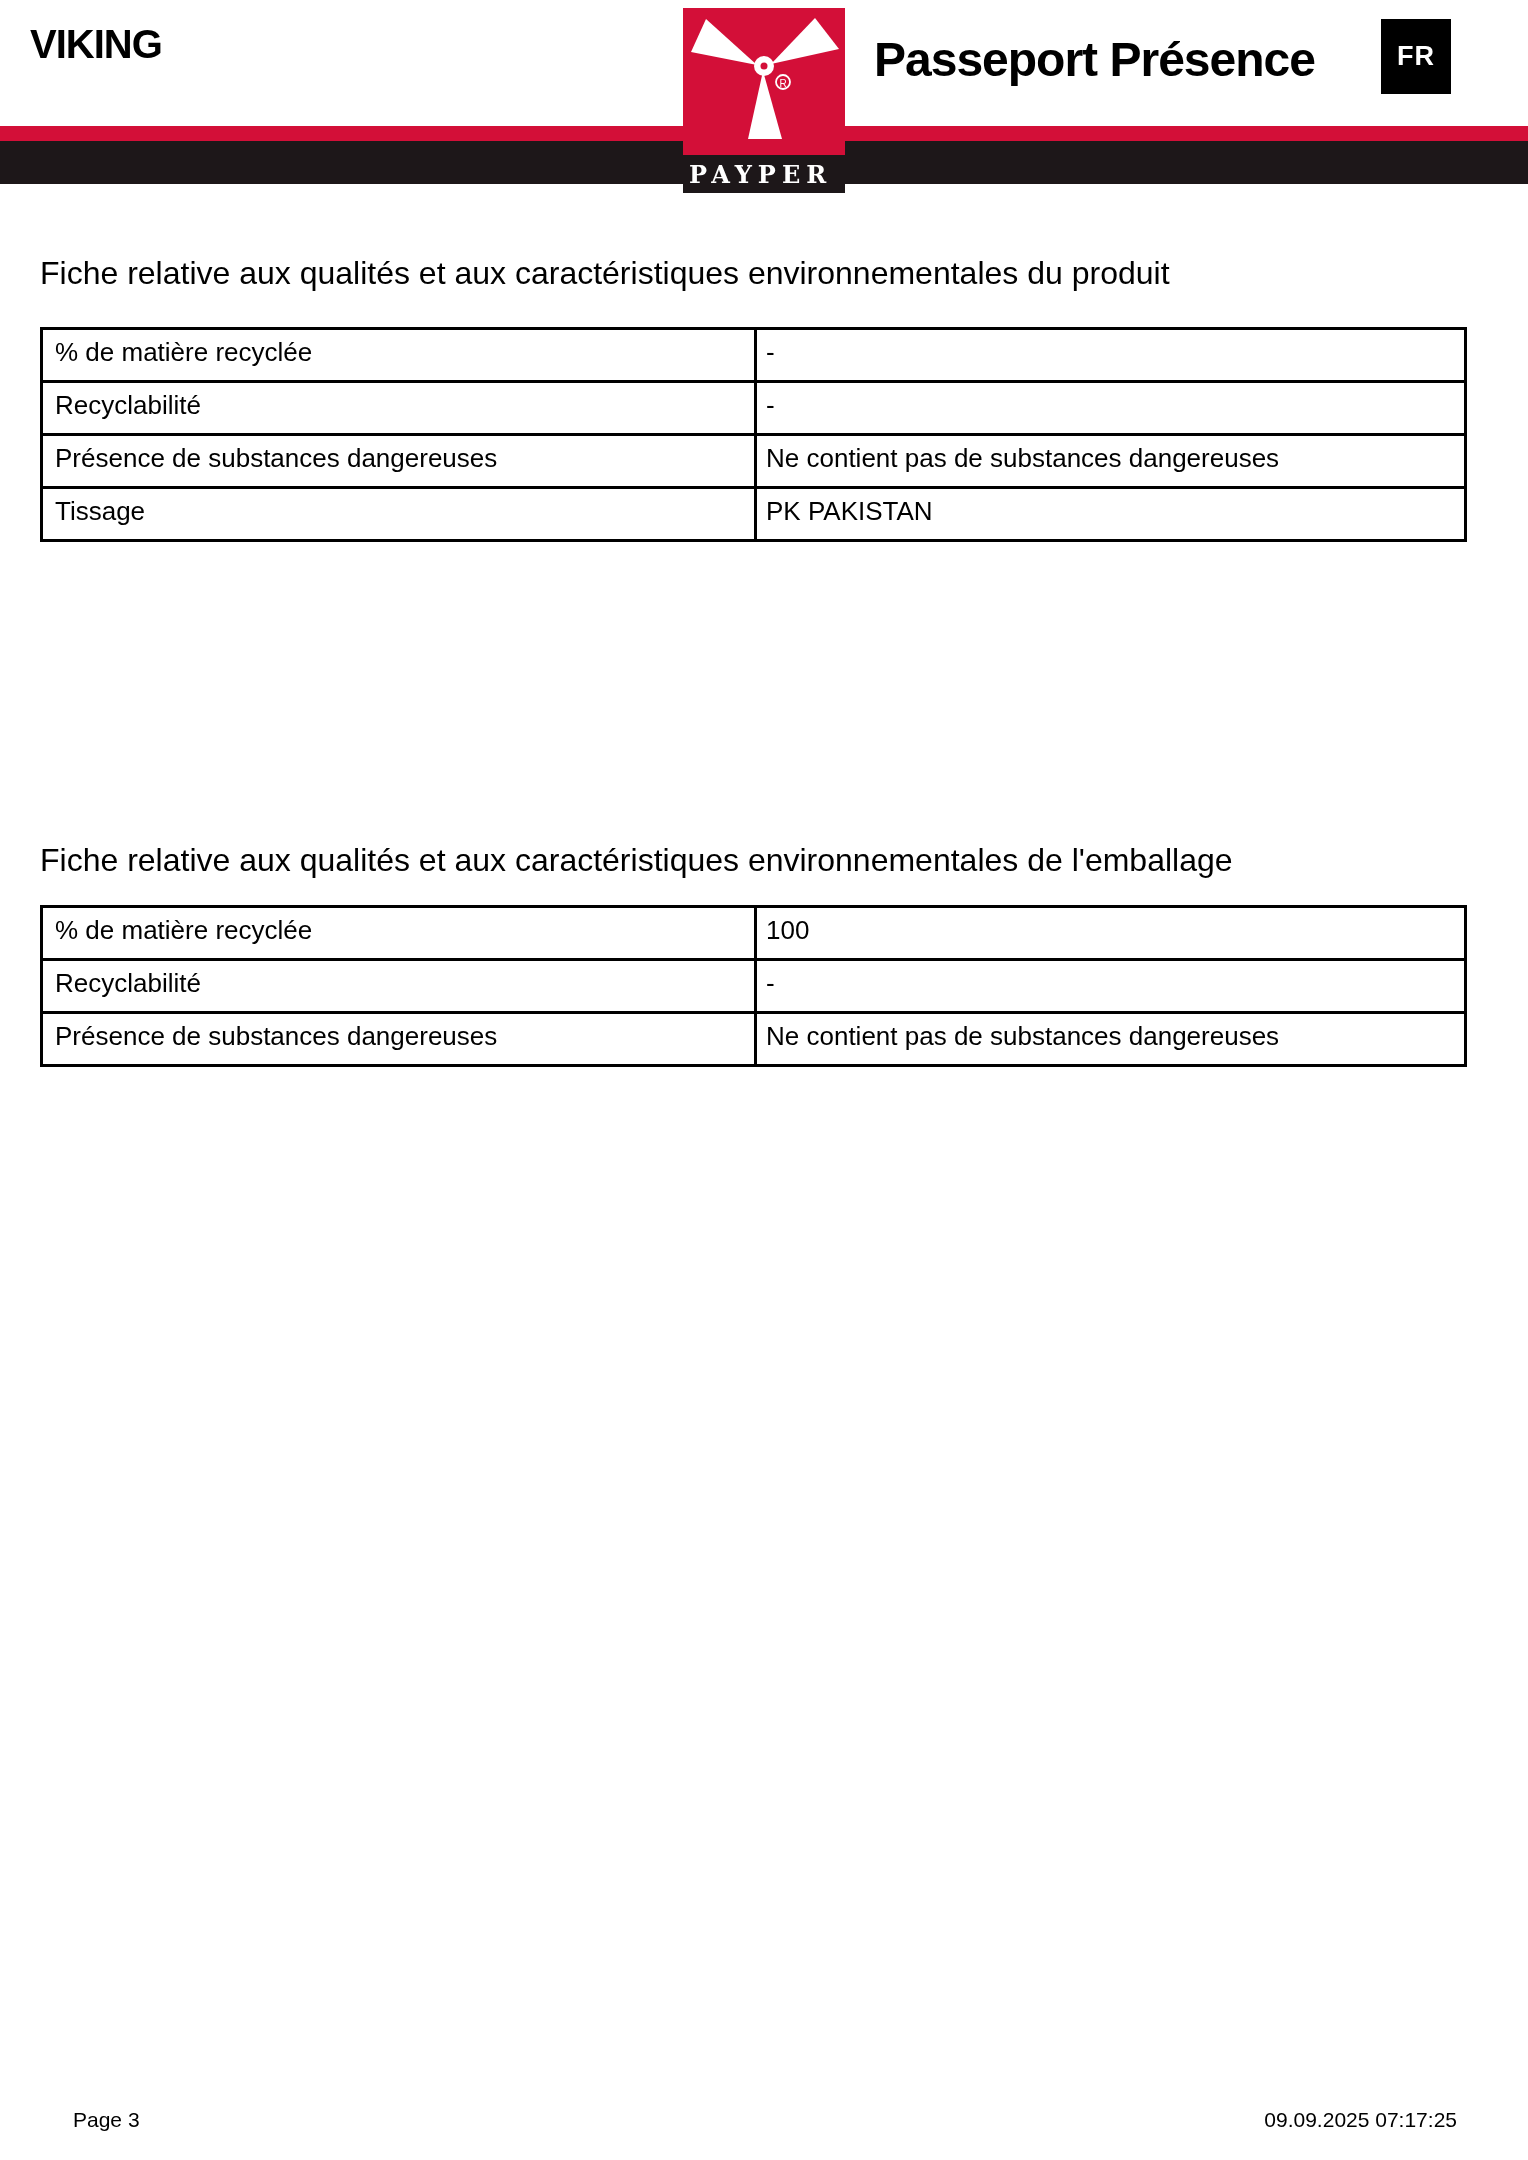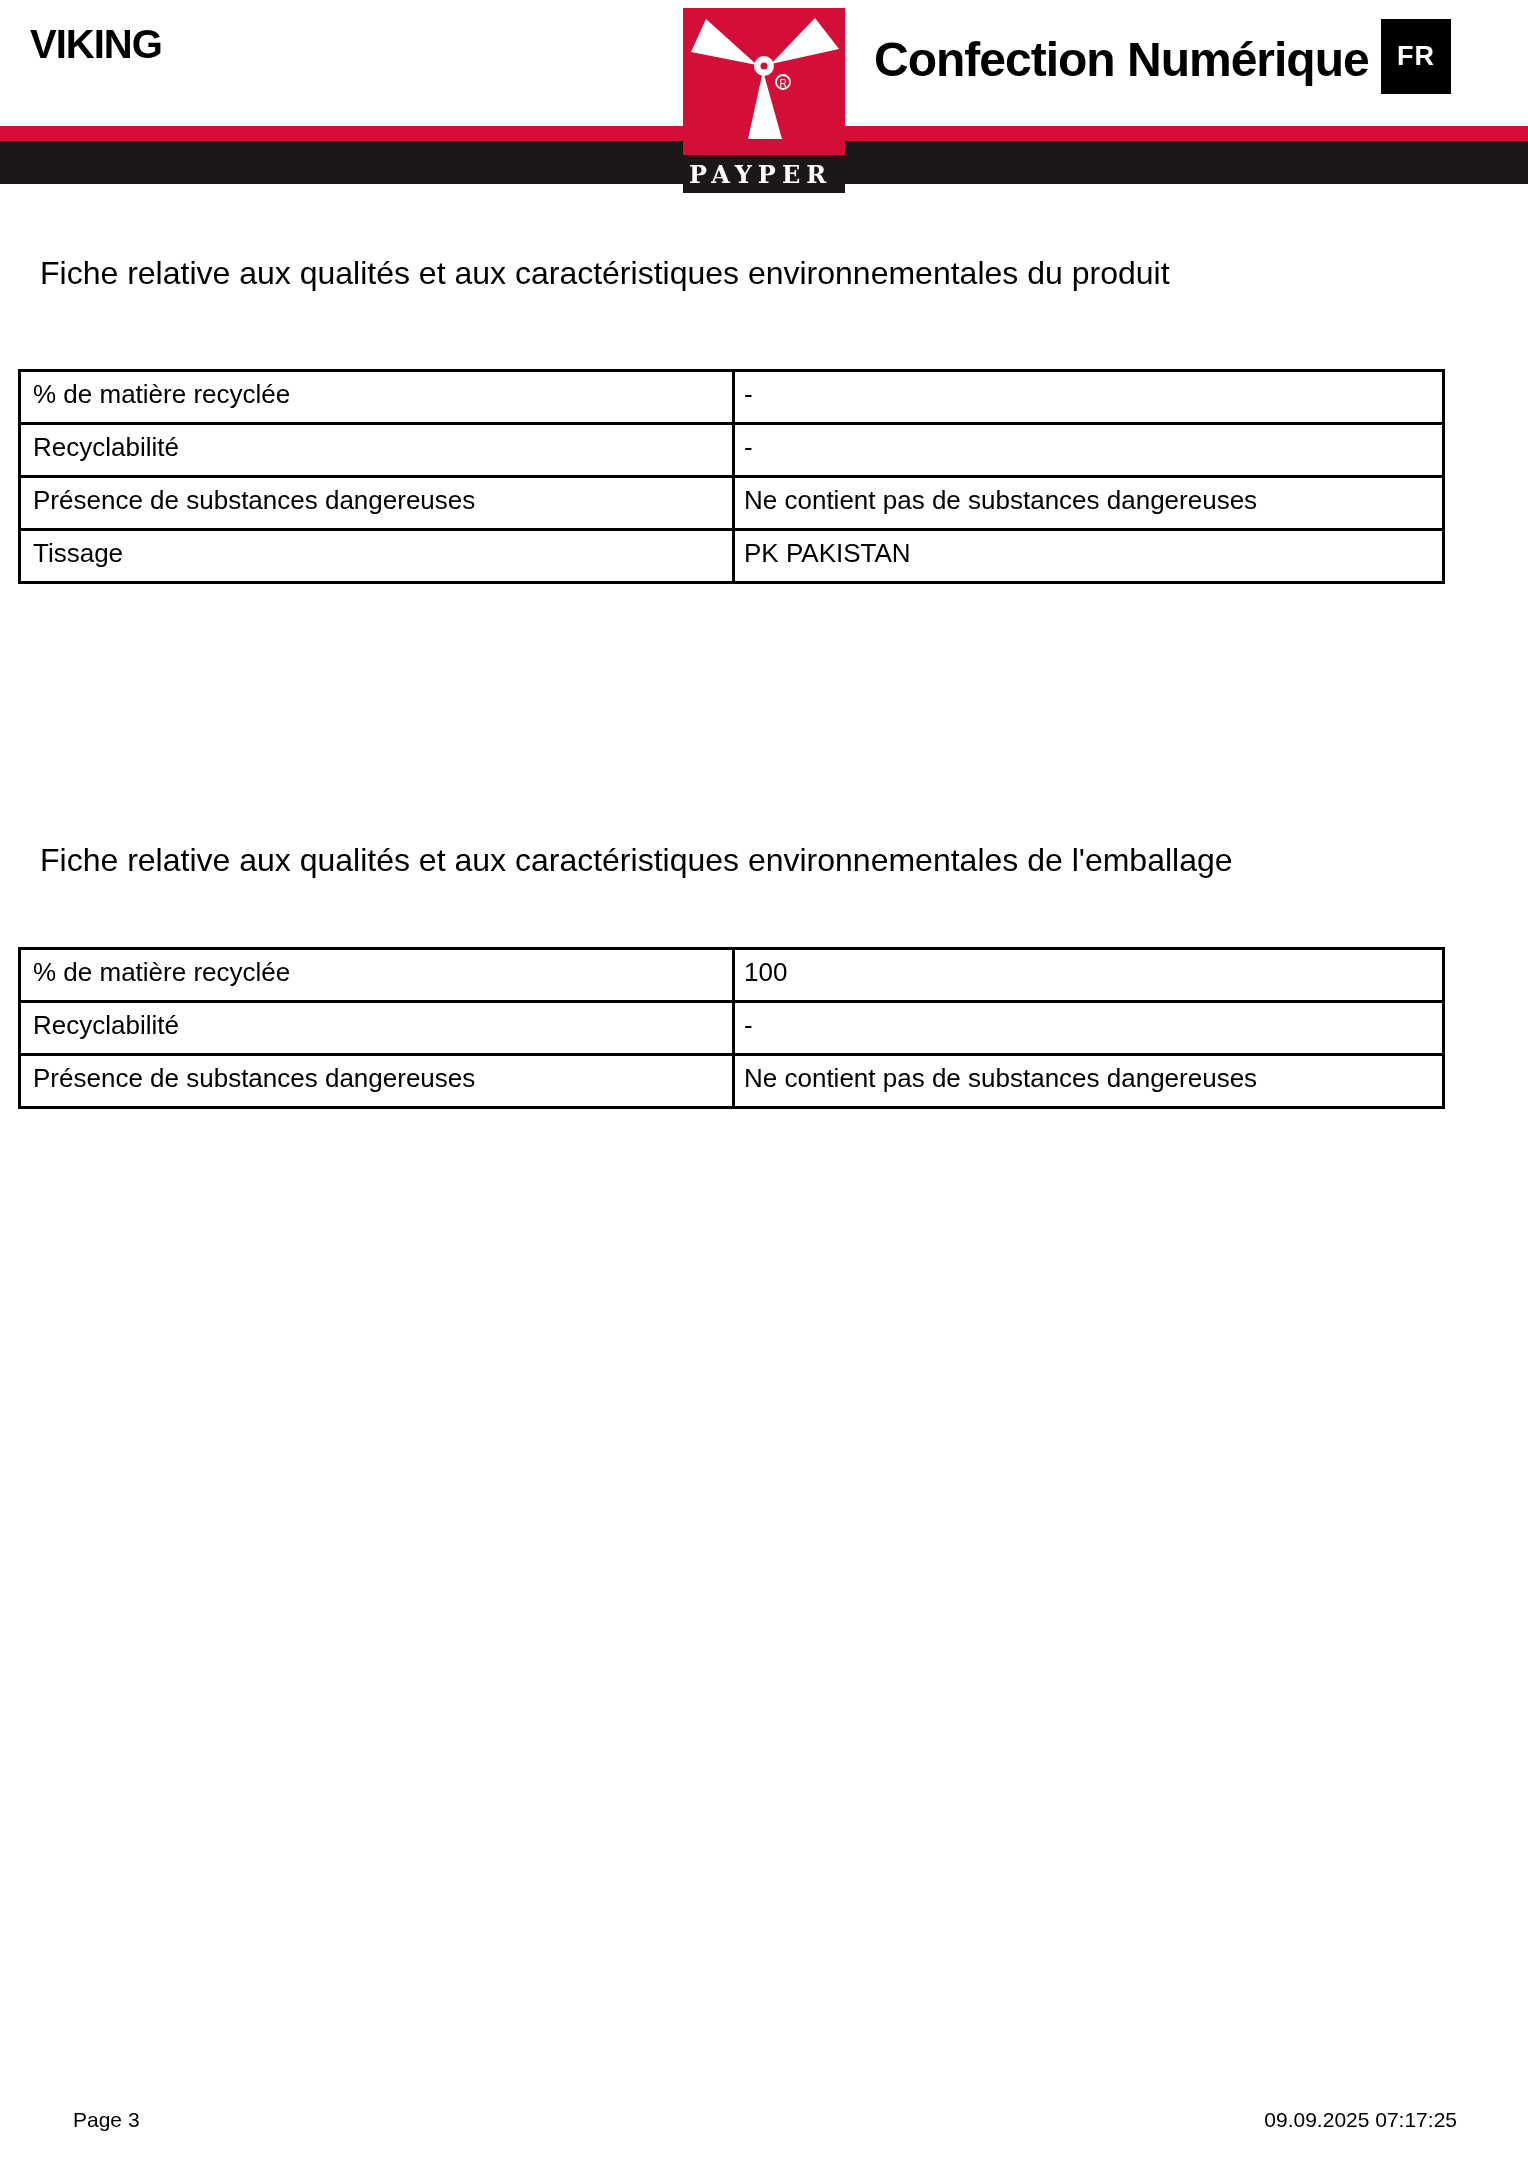--- a/index.html
+++ b/index.html
@@ -55,22 +55,22 @@
   
   .section-title{
     position:absolute;left:40px;
     font-size:32px;font-weight:normal;letter-spacing:0;
     white-space:nowrap;
   }
   #section-title-0{top:255px;}
   #section-title-1{top:842px;}
 
   table.env-table{
-    position:absolute;left:18px;width:1424px;
-    border-collapse:collapse;table-layout:fixed;margin-top:42px;
+    position:absolute;left:40px;width:1424px;
+    border-collapse:collapse;table-layout:fixed;
   }
   #table-0{top:327px;}
   #table-1{top:905px;}
   table.env-table td{
     border:3px solid var(--border-black);
     font-size:26px;line-height:1.3;
     vertical-align:top;
     padding:6px 10px 4px 12px;
     height:40px;
     overflow:hidden;
@@ -113,21 +113,21 @@
           <circle cx="100" cy="74" r="7" fill="none" stroke="#ffffff" stroke-width="1.8"></circle>
           <text x="100" y="78.5" font-size="10" font-family="Liberation Sans, sans-serif" fill="#ffffff" text-anchor="middle">R</text>
         </g>
       </svg>
     </div>
     <div class="logo-black">
       <span>PAYPER</span>
     </div>
   </div>
 
-  <div class="doc-title">Confection Numérique</div>
+  <div class="doc-title">Passeport Présence</div>
 
   <div class="fr-badge">FR</div>
 
   <div class="section-title" id="section-title-0">Fiche relative aux qualités et aux caractéristiques environnementales du produit</div>
 
   <table class="env-table" id="table-0">
     <colgroup>
         <col style="width:714px">
         <col style="width:710px">
       </colgroup>

